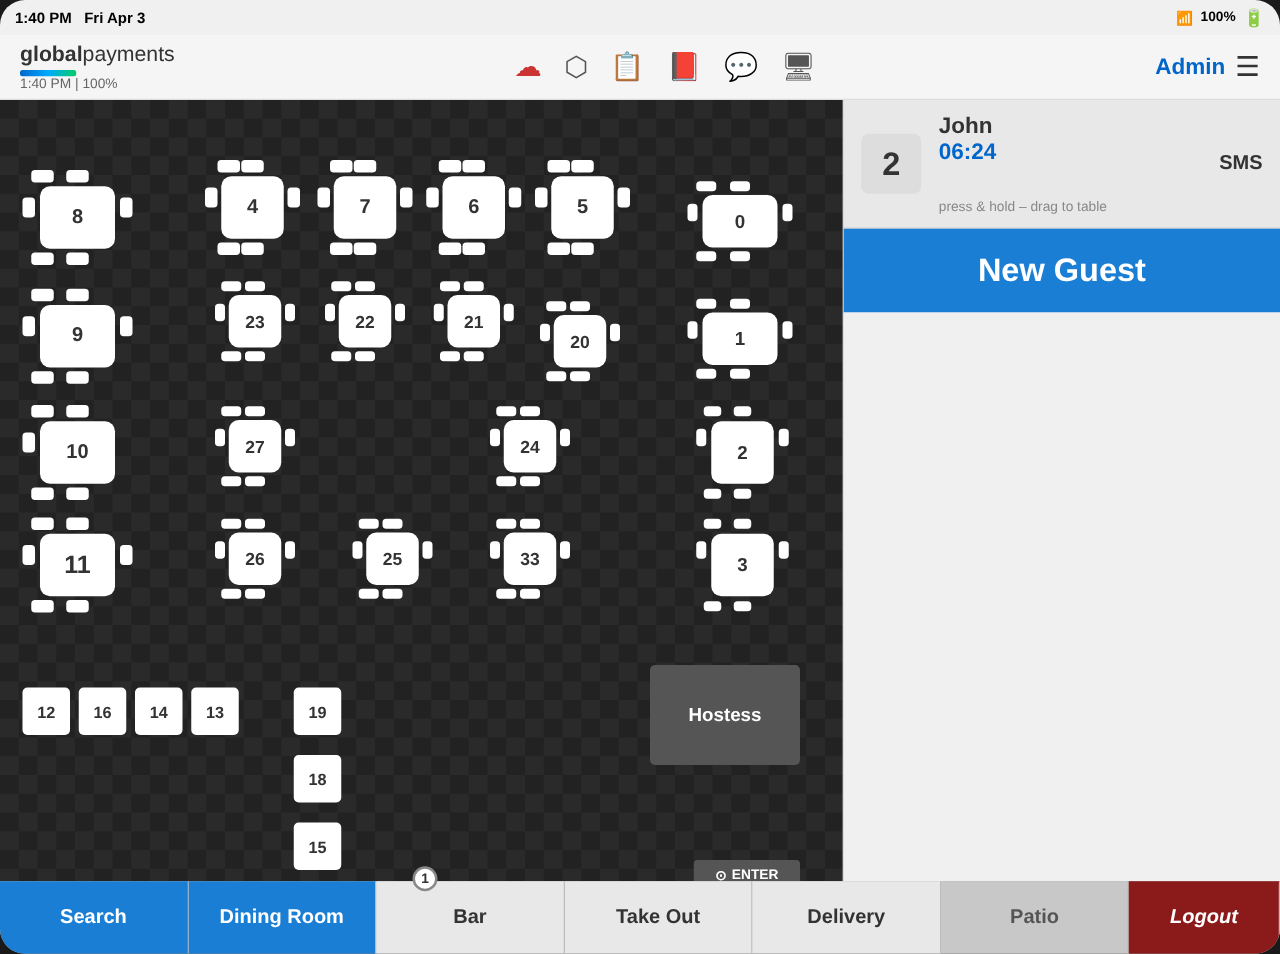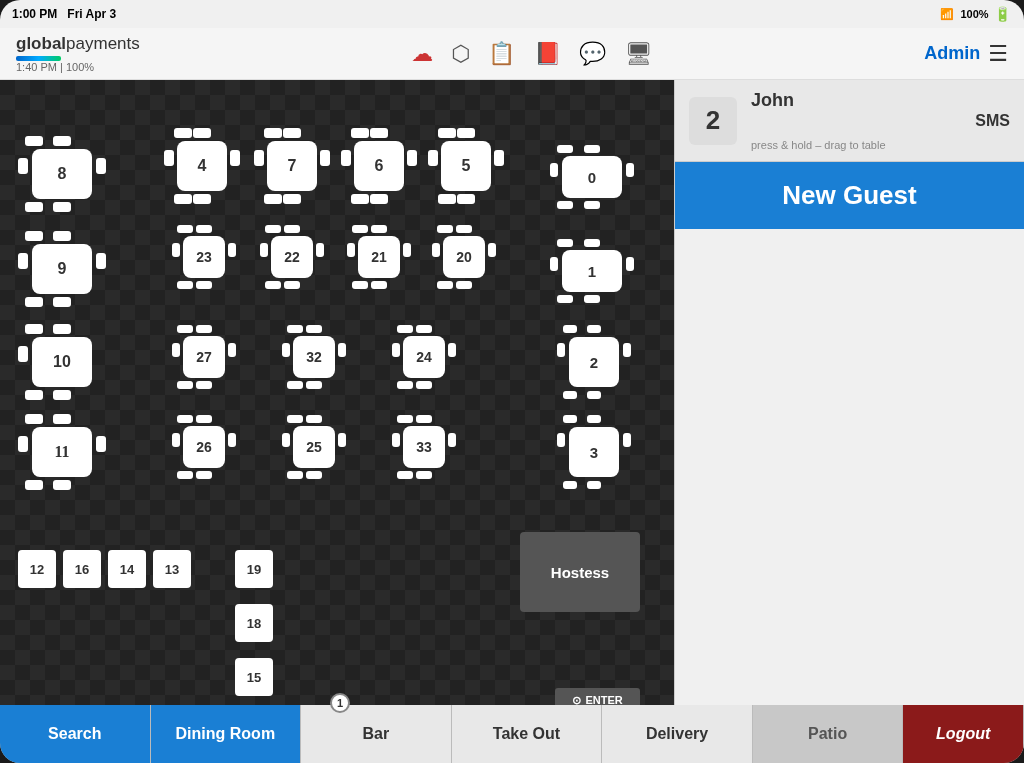--- a/index.html
+++ b/index.html
@@ -242,21 +242,21 @@
       font-size: 13px;
       width: 38px;
       height: 38px;
     }
   </style>
 </head>
 <body>
 
 <div id="status-bar">
   <div id="status-bar-left">
-    <span>1:00 PM</span>
+    <span>1:40 PM</span>
     <span>Fri Apr 3</span>
   </div>
   <div id="status-bar-right">
     <span class="signal-bars">📶</span>
     <span class="battery">100%</span>
     <span style="font-size:14px;">🔋</span>
   </div>
 </div>
 
 <div id="top-nav">
@@ -373,21 +373,21 @@
     </div>
 
     <div class="tbl" style="left:22px;top:338px;">
       <div class="tbl-inner" style="width:80px;height:68px;">
         <div class="ch ch-top" style="width:18px;height:10px;left:12px;top:6px;"></div>
         <div class="ch ch-top" style="width:18px;height:10px;right:12px;top:6px;"></div>
         <div class="ch ch-bottom" style="width:18px;height:10px;left:12px;bottom:6px;"></div>
         <div class="ch ch-bottom" style="width:18px;height:10px;right:12px;bottom:6px;"></div>
         <div class="ch ch-left" style="width:10px;height:16px;left:6px;top:26px;"></div>
         <div class="ch ch-right" style="width:10px;height:16px;right:6px;top:26px;"></div>
-        <div class="tbl-body" style="width:60px;height:50px;font-size:16px;font-family:Liberation Serif, serif;">11</div>
+        <div class="tbl-body" style="width:60px;height:50px;font-size:20px;">11</div>
       </div>
     </div>
 
     <div class="tbl" style="left:175px;top:148px;">
       <div class="tbl-inner" style="width:58px;height:58px;">
         <div class="ch ch-top" style="width:16px;height:8px;left:10px;top:5px;"></div>
         <div class="ch ch-top" style="width:16px;height:8px;right:10px;top:5px;"></div>
         <div class="ch ch-bottom" style="width:16px;height:8px;left:10px;bottom:5px;"></div>
         <div class="ch ch-bottom" style="width:16px;height:8px;right:10px;bottom:5px;"></div>
         <div class="ch ch-left" style="width:8px;height:14px;left:5px;top:22px;"></div>
@@ -413,21 +413,21 @@
         <div class="ch ch-top" style="width:16px;height:8px;left:10px;top:5px;"></div>
         <div class="ch ch-top" style="width:16px;height:8px;right:10px;top:5px;"></div>
         <div class="ch ch-bottom" style="width:16px;height:8px;left:10px;bottom:5px;"></div>
         <div class="ch ch-bottom" style="width:16px;height:8px;right:10px;bottom:5px;"></div>
         <div class="ch ch-left" style="width:8px;height:14px;left:5px;top:22px;"></div>
         <div class="ch ch-right" style="width:8px;height:14px;right:5px;top:22px;"></div>
         <div class="tbl-body" style="width:42px;height:42px;font-size:14px;">21</div>
       </div>
     </div>
 
-    <div class="tbl" style="left:435px;top:148px;">
+    <div class="tbl" style="left:435px;top:164px;">
       <div class="tbl-inner" style="width:58px;height:58px;">
         <div class="ch ch-top" style="width:16px;height:8px;left:10px;top:5px;"></div>
         <div class="ch ch-top" style="width:16px;height:8px;right:10px;top:5px;"></div>
         <div class="ch ch-bottom" style="width:16px;height:8px;left:10px;bottom:5px;"></div>
         <div class="ch ch-bottom" style="width:16px;height:8px;right:10px;bottom:5px;"></div>
         <div class="ch ch-left" style="width:8px;height:14px;left:5px;top:22px;"></div>
         <div class="ch ch-right" style="width:8px;height:14px;right:5px;top:22px;"></div>
         <div class="tbl-body" style="width:42px;height:42px;font-size:14px;">20</div>
       </div>
     </div>
@@ -437,31 +437,20 @@
         <div class="ch ch-top" style="width:16px;height:8px;left:10px;top:5px;"></div>
         <div class="ch ch-top" style="width:16px;height:8px;right:10px;top:5px;"></div>
         <div class="ch ch-bottom" style="width:16px;height:8px;left:10px;bottom:5px;"></div>
         <div class="ch ch-bottom" style="width:16px;height:8px;right:10px;bottom:5px;"></div>
         <div class="ch ch-left" style="width:8px;height:14px;left:5px;top:22px;"></div>
         <div class="ch ch-right" style="width:8px;height:14px;right:5px;top:22px;"></div>
         <div class="tbl-body" style="width:42px;height:42px;font-size:14px;">27</div>
       </div>
     </div>
 
-    <div class="tbl" style="left:285px;top:248px;">
-      <div class="tbl-inner" style="width:58px;height:58px;">
-        <div class="ch ch-top" style="width:16px;height:8px;left:10px;top:5px;"></div>
-        <div class="ch ch-top" style="width:16px;height:8px;right:10px;top:5px;"></div>
-        <div class="ch ch-bottom" style="width:16px;height:8px;left:10px;bottom:5px;"></div>
-        <div class="ch ch-bottom" style="width:16px;height:8px;right:10px;bottom:5px;"></div>
-        <div class="ch ch-left" style="width:8px;height:14px;left:5px;top:22px;"></div>
-        <div class="ch ch-right" style="width:8px;height:14px;right:5px;top:22px;"></div>
-        <div class="tbl-body" style="width:42px;height:42px;font-size:14px;">32</div>
-      </div>
-    </div>
 
     <div class="tbl" style="left:395px;top:248px;">
       <div class="tbl-inner" style="width:58px;height:58px;">
         <div class="ch ch-top" style="width:16px;height:8px;left:10px;top:5px;"></div>
         <div class="ch ch-top" style="width:16px;height:8px;right:10px;top:5px;"></div>
         <div class="ch ch-bottom" style="width:16px;height:8px;left:10px;bottom:5px;"></div>
         <div class="ch ch-bottom" style="width:16px;height:8px;right:10px;bottom:5px;"></div>
         <div class="ch ch-left" style="width:8px;height:14px;left:5px;top:22px;"></div>
         <div class="ch ch-right" style="width:8px;height:14px;right:5px;top:22px;"></div>
         <div class="tbl-body" style="width:42px;height:42px;font-size:14px;">24</div>
@@ -569,20 +558,21 @@
       <span>ENTER</span>
     </div>
 
   </div>
 
   <div id="right-panel">
     <div id="guest-header">
       <div id="table-number-badge">2</div>
       <div id="guest-info">
         <div id="guest-name">John</div>
+        <div id="guest-time">06:24</div>
         <div id="guest-hint">press &amp; hold – drag to table</div>
       </div>
       <div id="sms-btn">SMS</div>
     </div>
     <button id="new-guest-btn">New Guest</button>
     <div id="guest-list-area"></div>
   </div>
 
 </div>
 

